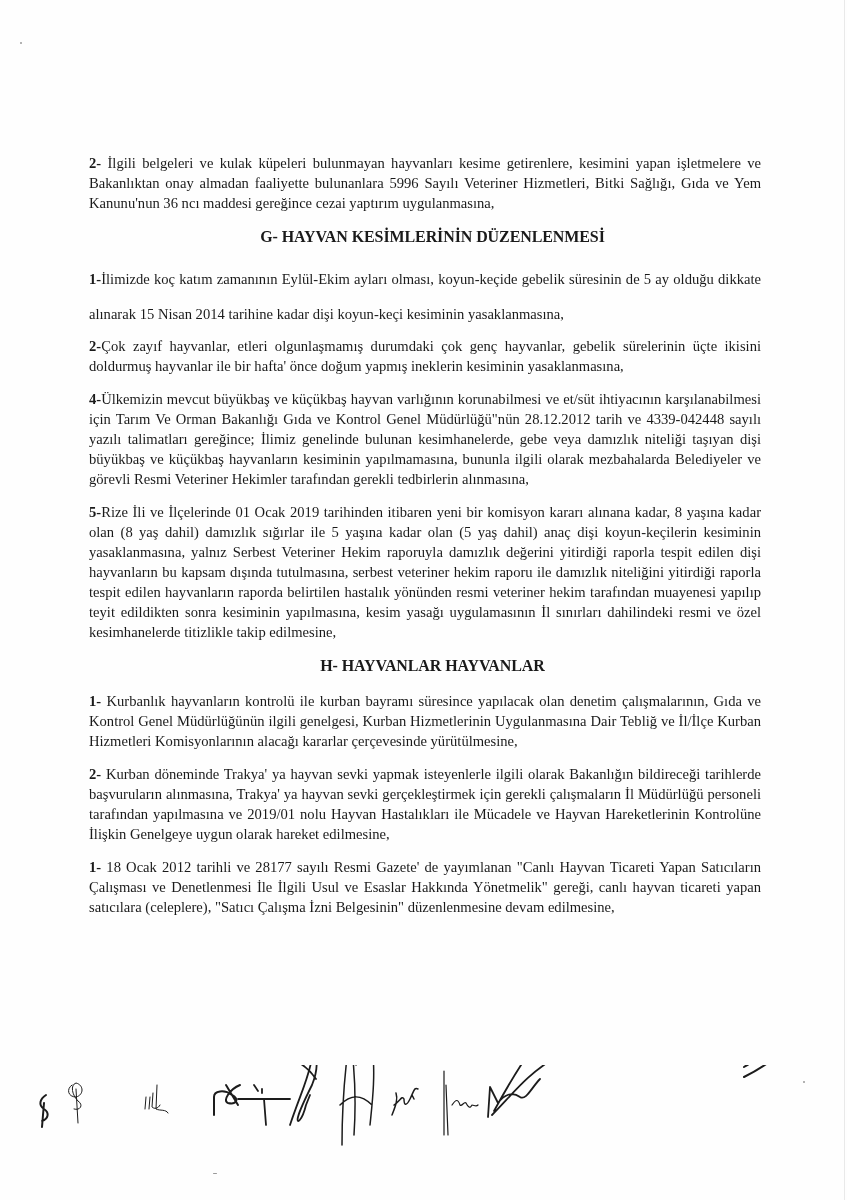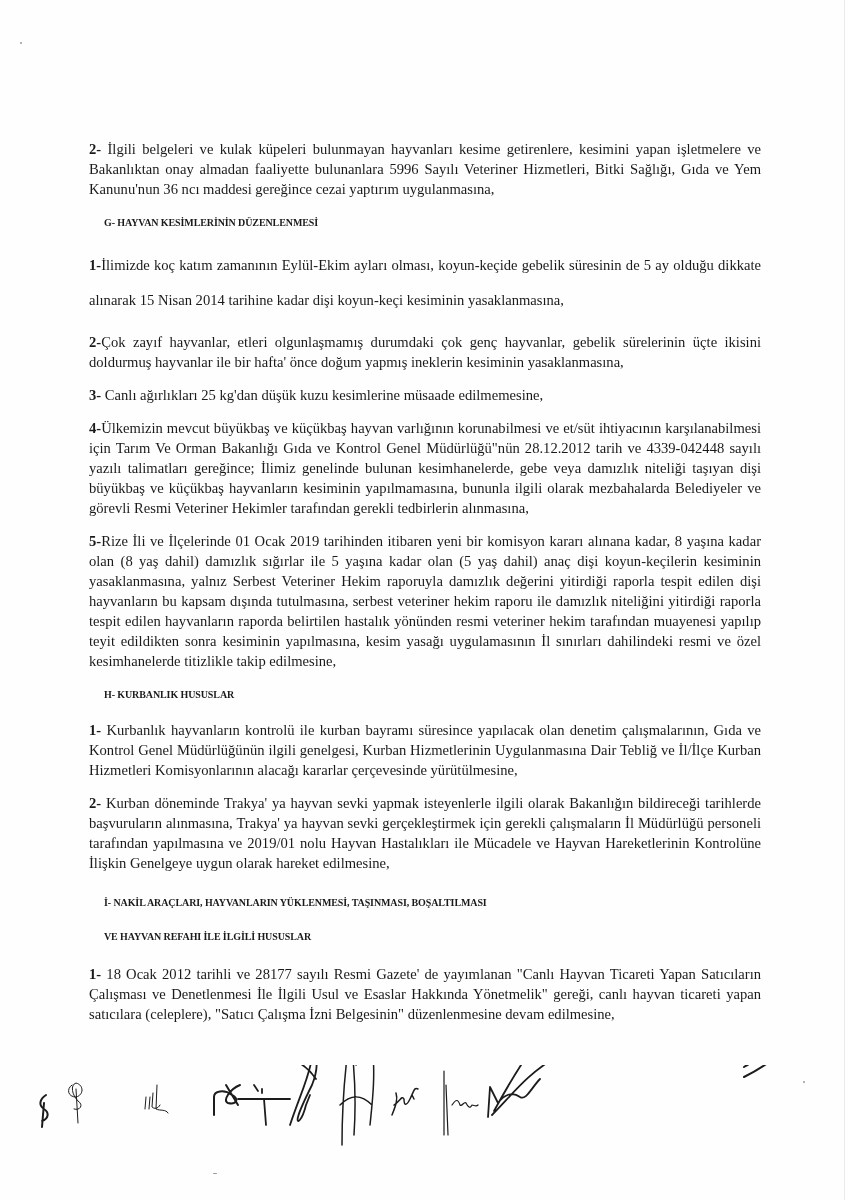--- a/index.html
+++ b/index.html
@@ -3,73 +3,69 @@
 <meta charset="utf-8">
 <style>
   html, body { margin: 0; padding: 0; background: #ffffff; }
   body {
     width: 847px; height: 1200px; position: relative; overflow: hidden;
     font-family: "Liberation Serif", "DejaVu Serif", serif;
     color: #1a1a1a;
   }
   .page { position: absolute; left: 0; top: 0; width: 847px; height: 1200px; background: #fefefe; }
   .right-edge { position: absolute; right: 2px; top: 0; width: 1px; height: 1200px; background: #e9e9e9; }
-  .content { position: absolute; left: 89px; top: 139px; width: 672px; }
+  .content { position: absolute; left: 89px; top: 153px; width: 672px; }
   p.para {
     margin: 0 0 13px 0;
     font-size: 14.6px;
     line-height: 20px;
     text-align: justify;
   }
   p.para .num { font-weight: bold; }
   p.wide { line-height: 35px; margin-bottom: 2px; }
   h3.section {
     margin: 0 0 14px 15px;
-    font-size: 10px;
+    font-size: 16px;
     font-weight: bold;
     line-height: 22px;
     letter-spacing: -0.1px;
+    text-align: center;
   }
   h3.section.two-line { line-height: 34px; margin-bottom: 10px; }
   .sigs { position: absolute; left: 0; top: 1065px; width: 847px; height: 135px; }
   .sigs svg { position: absolute; left: 0; top: 0; }
   .dot { position: absolute; width: 2px; height: 2px; background: #9a9a9a; border-radius: 1px; }
 </style>
 </head>
 <body>
 
 <div class="page">
   <div class="right-edge"></div>
 
   <div class="content">
 
     <p class="para"><span class="num">2-</span><span> İlgili belgeleri ve kulak küpeleri bulunmayan hayvanları kesime getirenlere, kesimini yapan işletmelere ve Bakanlıktan onay almadan faaliyette bulunanlara 5996 Sayılı Veteriner Hizmetleri, Bitki Sağlığı, Gıda ve Yem Kanunu'nun 36 ncı maddesi gereğince cezai yaptırım uygulanmasına,</span></p>
 
     <h3 class="section">G- HAYVAN KESİMLERİNİN DÜZENLENMESİ</h3>
 
     <p class="para wide"><span class="num">1-</span><span>İlimizde koç katım zamanının Eylül-Ekim ayları olması, koyun-keçide gebelik süresinin de 5 ay olduğu dikkate alınarak 15 Nisan 2014 tarihine kadar dişi koyun-keçi kesiminin yasaklanmasına,</span></p>
 
-    <p class="para" style="margin-top:14px"><span class="num">2-</span><span>Çok zayıf hayvanlar, etleri olgunlaşmamış durumdaki çok genç hayvanlar, gebelik sürelerinin üçte ikisini doldurmuş hayvanlar ile bir hafta' önce doğum yapmış ineklerin kesiminin yasaklanmasına,</span></p>
+    <p class="para" style="margin-top:4px"><span class="num">2-</span><span>Çok zayıf hayvanlar, etleri olgunlaşmamış durumdaki çok genç hayvanlar, gebelik sürelerinin üçte ikisini doldurmuş hayvanlar ile bir hafta' önce doğum yapmış ineklerin kesiminin yasaklanmasına,</span></p>
 
-    <p class="para"><span class="num">3-</span><span> Canlı ağırlıkları 25 kg'dan düşük kuzu kesimlerine müsaade edilmemesine,</span></p>
 
     <p class="para"><span class="num">4-</span><span>Ülkemizin mevcut büyükbaş ve küçükbaş hayvan varlığının korunabilmesi ve et/süt ihtiyacının karşılanabilmesi için Tarım Ve Orman Bakanlığı Gıda ve Kontrol Genel Müdürlüğü"nün 28.12.2012 tarih ve 4339-042448 sayılı yazılı talimatları gereğince; İlimiz genelinde bulunan kesimhanelerde, gebe veya damızlık niteliği taşıyan dişi büyükbaş ve küçükbaş hayvanların kesiminin yapılmamasına, bununla ilgili olarak mezbahalarda Belediyeler ve görevli Resmi Veteriner Hekimler tarafından gerekli tedbirlerin alınmasına,</span></p>
 
     <p class="para"><span class="num">5-</span><span>Rize İli ve İlçelerinde 01 Ocak 2019 tarihinden itibaren yeni bir komisyon kararı alınana kadar, 8 yaşına kadar olan (8 yaş dahil) damızlık sığırlar ile 5 yaşına kadar olan (5 yaş dahil) anaç dişi koyun-keçilerin kesiminin yasaklanmasına, yalnız Serbest Veteriner Hekim raporuyla damızlık değerini yitirdiği raporla tespit edilen dişi hayvanların bu kapsam dışında tutulmasına, serbest veteriner hekim raporu ile damızlık niteliğini yitirdiği raporla tespit edilen hayvanların raporda belirtilen hastalık yönünden resmi veteriner hekim tarafından muayenesi yapılıp teyit edildikten sonra kesiminin yapılmasına, kesim yasağı uygulamasının İl sınırları dahilindeki resmi ve özel kesimhanelerde titizlikle takip edilmesine,</span></p>
 
-    <h3 class="section">H- KURBANLIK HUSUSLAR</h3>
+    <h3 class="section">H- HAYVANLAR HAYVANLAR</h3>
 
     <p class="para"><span class="num">1-</span><span> Kurbanlık hayvanların kontrolü ile kurban bayramı süresince yapılacak olan denetim çalışmalarının, Gıda ve Kontrol Genel Müdürlüğünün ilgili genelgesi, Kurban Hizmetlerinin Uygulanmasına Dair Tebliğ ve İl/İlçe Kurban Hizmetleri Komisyonlarının alacağı kararlar çerçevesinde yürütülmesine,</span></p>
 
     <p class="para"><span class="num">2-</span><span> Kurban döneminde Trakya' ya hayvan sevki yapmak isteyenlerle ilgili olarak Bakanlığın bildireceği tarihlerde başvuruların alınmasına, Trakya' ya hayvan sevki gerçekleştirmek için gerekli çalışmaların İl Müdürlüğü personeli tarafından yapılmasına ve 2019/01 nolu Hayvan Hastalıkları ile Mücadele ve Hayvan Hareketlerinin Kontrolüne İlişkin Genelgeye uygun olarak hareket edilmesine,</span></p>
 
-    <h3 class="section two-line">
-      <span>İ- NAKİL ARAÇLARI, HAYVANLARIN YÜKLENMESİ, TAŞINMASI, BOŞALTILMASI</span><br>
-      <span>VE HAYVAN REFAHI İLE İLGİLİ HUSUSLAR</span>
-    </h3>
 
     <p class="para"><span class="num">1-</span><span> 18 Ocak 2012 tarihli ve 28177 sayılı Resmi Gazete' de yayımlanan "Canlı Hayvan Ticareti Yapan Satıcıların Çalışması ve Denetlenmesi İle İlgili Usul ve Esaslar Hakkında Yönetmelik" gereği, canlı hayvan ticareti yapan satıcılara (celeplere), "Satıcı Çalışma İzni Belgesinin" düzenlenmesine devam edilmesine,</span></p>
 
   </div>
 
   <div class="sigs">
     <svg width="847" height="135" viewBox="0 0 847 135" fill="none" stroke="#1c1c1c" stroke-linecap="round" stroke-linejoin="round">
       <g>
         <path d="M46 30 C40 34 38 40 44 44 C50 48 48 54 42 56 M44 38 L42 62" stroke-width="2"></path>
       </g>

